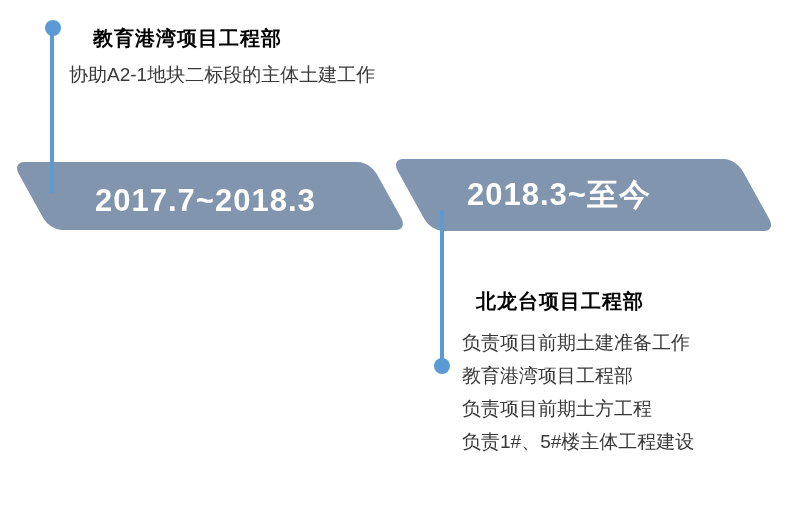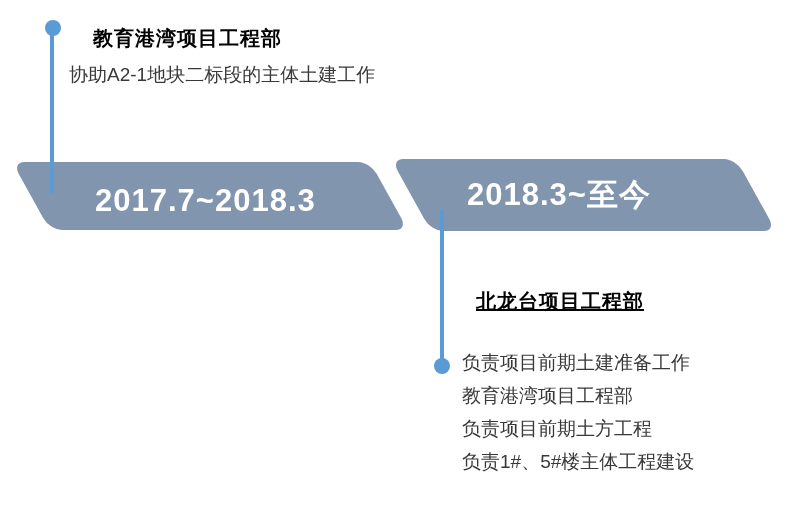--- a/index.html
+++ b/index.html
@@ -61,33 +61,33 @@
     position: absolute;
     margin: 14px;
     font-size: 20px;
     line-height: 31px;
     font-weight: bold;
     color: var(--title-text, #000000);
     letter-spacing: 1px;
     white-space: nowrap;
   }
   .title1 { left: 79px;  top: 9px;   }
-  .title2 { left: 462px; top: 272px; text-decoration: underline; }
+  .title2 { left: 462px; top: 272px; }
   .tasks {
     position: absolute;
   }
   .tasks p {
     margin: 0;
     font-size: 19px;
     color: var(--body-text, #383838);
     white-space: nowrap;
   }
   .tasks1 { left: 69px;  top: 58px;  }
   .tasks1 p { line-height: 34px; }
-  .tasks2 { left: 462px; top: 346px; }
+  .tasks2 { left: 462px; top: 326px; }
   .tasks2 p { line-height: 33px; }
 </style>
 </head>
 <body>
 
 <div class="canvas">
 
   <div class="shape shape1">
     <span class="date date1">2017.7~2018.3</span>
   </div>

